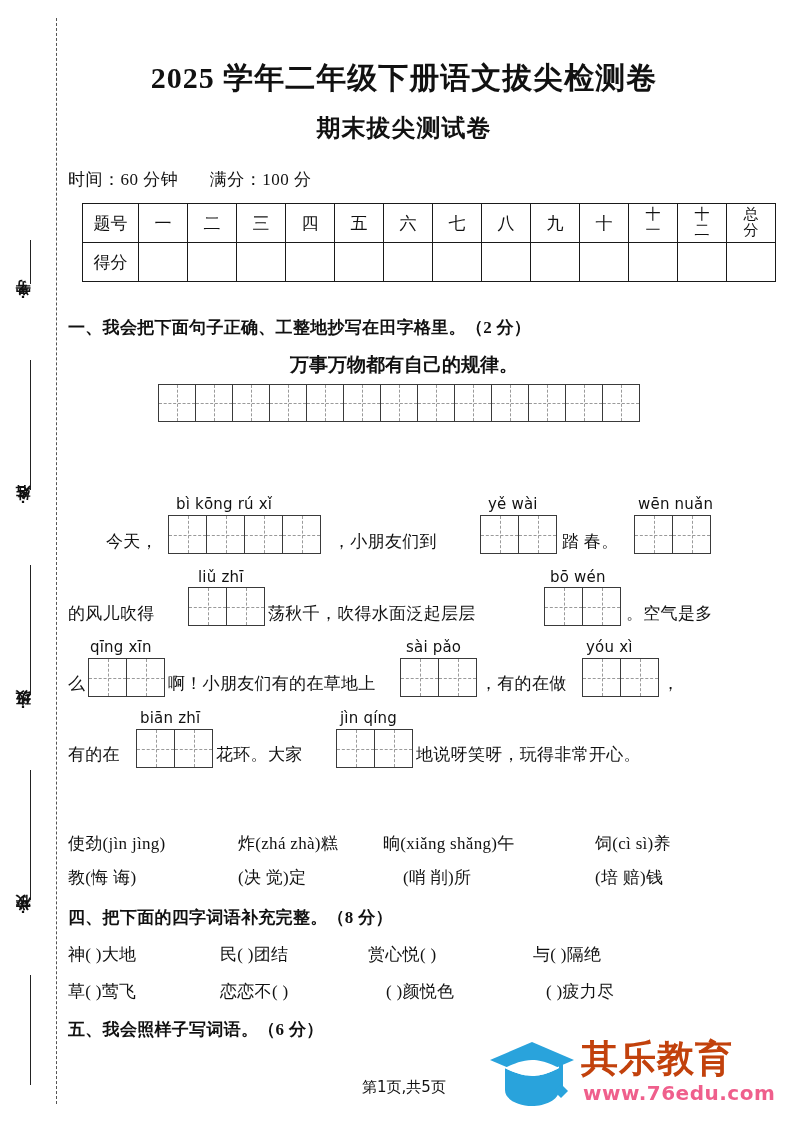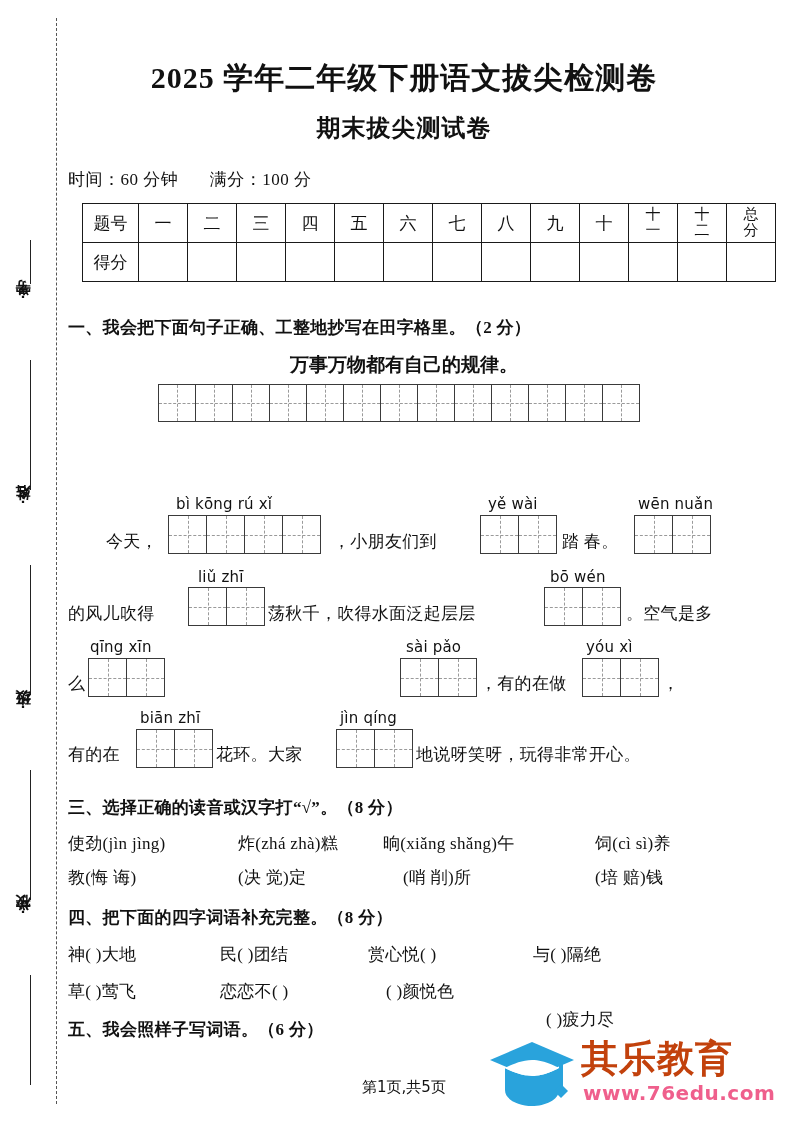--- a/index.html
+++ b/index.html
@@ -332,20 +332,21 @@
       <div class="cell" style="width: 39px; height: 39px;"></div>
     </div>
   <div class="plain" style="left:558px; top:602px;">。空气是多</div>
 
   <div class="plain" style="left:0px; top:672px;">么</div>
   <div class="pinyin" style="left:22px; top:638px;">qīng  xīn</div>
   <div class="tzg" id="q2l3g1" style="left:20px; top:658px;">
       <div class="cell" style="width: 39px; height: 39px;"></div>
       <div class="cell" style="width: 39px; height: 39px;"></div>
     </div>
+  <div class="plain" style="left:100px; top:672px;">啊！小朋友们有的在草地上</div>
   <div class="pinyin" style="left:338px; top:638px;">sài pǎo</div>
   <div class="tzg" id="q2l3g2" style="left:332px; top:658px;">
       <div class="cell" style="width: 39px; height: 39px;"></div>
       <div class="cell" style="width: 39px; height: 39px;"></div>
     </div>
   <div class="plain" style="left:412px; top:672px;">，有的在做</div>
   <div class="pinyin" style="left:518px; top:638px;">yóu   xì</div>
   <div class="tzg" id="q2l3g3" style="left:514px; top:658px;">
       <div class="cell" style="width: 39px; height: 39px;"></div>
       <div class="cell" style="width: 39px; height: 39px;"></div>
@@ -359,41 +360,40 @@
       <div class="cell" style="width: 39px; height: 39px;"></div>
     </div>
   <div class="plain" style="left:148px; top:743px;text-align:right;">花环。大家</div>
   <div class="pinyin" style="left:272px; top:709px;">jìn   qíng</div>
   <div class="tzg" id="q2l4g2" style="left:268px; top:729px;">
       <div class="cell" style="width: 39px; height: 39px;"></div>
       <div class="cell" style="width: 39px; height: 39px;"></div>
     </div>
   <div class="plain" style="left:348px; top:743px;">地说呀笑呀，玩得非常开心。</div>
 
-  <div class="q-head" style="left:0px; top:796px;">三、选择正确的读音或汉字打“√”。（8 分）</div>
   <div class="plain" style="left:0px;   top:832px;">使劲(jìn  jìng)</div>
   <div class="plain" style="left:170px; top:832px;">炸(zhá  zhà)糕</div>
   <div class="plain" style="left:315px; top:832px;">晌(xiǎng  shǎng)午</div>
   <div class="plain" style="left:527px; top:832px;">饲(cì  sì)养</div>
 
   <div class="plain" style="left:0px;   top:866px;">教(悔   诲)</div>
   <div class="plain" style="left:170px; top:866px;">(决   觉)定</div>
   <div class="plain" style="left:335px; top:866px;">(哨   削)所</div>
   <div class="plain" style="left:527px; top:866px;">(培   赔)钱</div>
 
   <div class="q-head" style="left:0px; top:906px;">四、把下面的四字词语补充完整。（8 分）</div>
   <div class="plain" style="left:0px;   top:943px;">神(     )大地</div>
   <div class="plain" style="left:152px; top:943px;">民(     )团结</div>
   <div class="plain" style="left:300px; top:943px;">赏心悦(     )</div>
   <div class="plain" style="left:465px; top:943px;">与(     )隔绝</div>
 
   <div class="plain" style="left:0px;   top:980px;">草(     )莺飞</div>
   <div class="plain" style="left:152px; top:980px;">恋恋不(     )</div>
   <div class="plain" style="left:318px; top:980px;">(     )颜悦色</div>
-  <div class="plain" style="left:478px; top:980px;margin-top:28px;">(     )疲力尽</div>
+  <div class="plain" style="left:478px; top:980px;">(     )疲力尽</div>
 
   <div class="q-head" style="left:0px; top:1018px;">五、我会照样子写词语。（6 分）</div>
 
   <div class="page-foot">第1页,共5页</div>
 </div>
 
 <div id="logo">
   <svg class="cap" width="86" height="72" viewBox="0 0 86 72">
     <polygon points="43,4 85,22 43,40 1,22" fill="#29a3dc"></polygon>
     <path d="M16,30 L16,52 C16,62 30,68 43,68 C56,68 70,62 70,52 L70,30 C70,30 56,38 43,38 C30,38 16,30 16,30 Z" fill="#29a3dc"></path>

